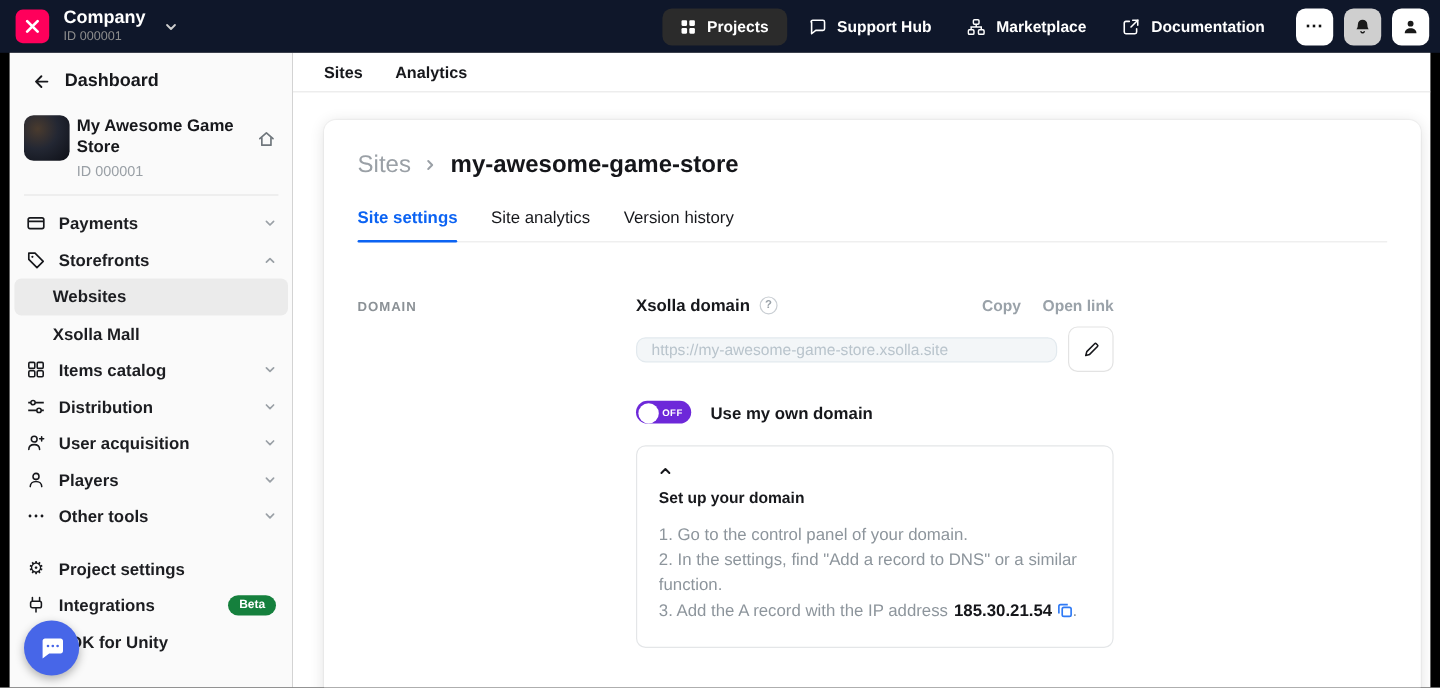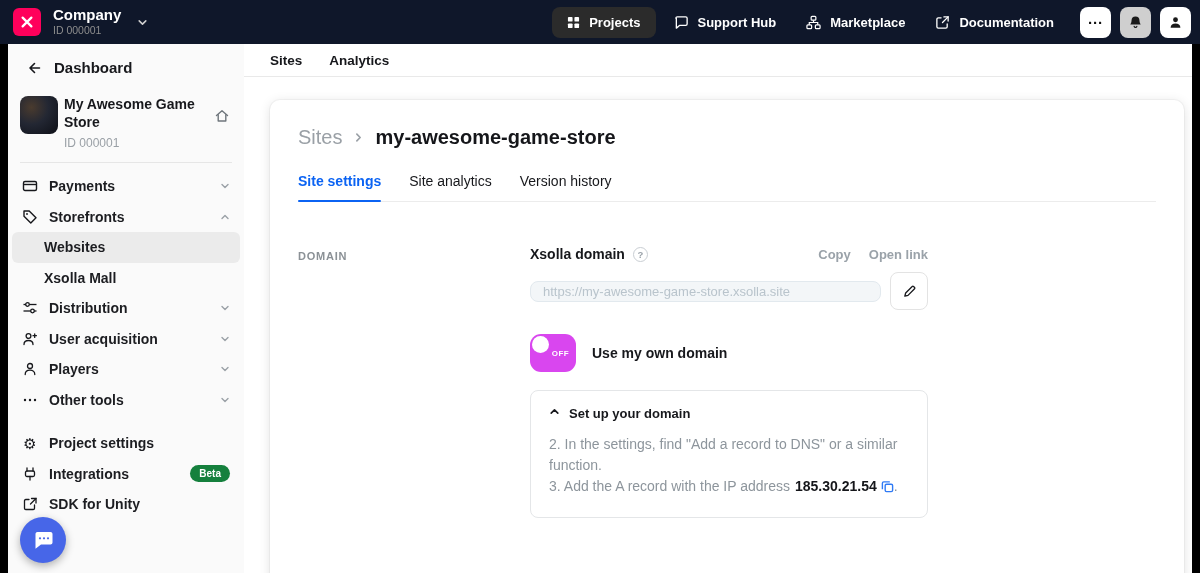--- a/index.html
+++ b/index.html
@@ -143,30 +143,30 @@
     font-family:"Liberation Sans", sans-serif; outline:none;
   }
   .domain-input::placeholder { color:#b9c4cc; }
   .edit-btn {
     width:38px; height:38px; flex:0 0 38px; border:1px solid #e3e3e3;
     border-radius:8px; background:#fff; display:flex; align-items:center;
     justify-content:center; cursor:pointer;
   }
 
   .toggle-row { margin-top:24px; display:flex; align-items:center; }
-  .toggle { width:46px; height:38px; background:#d946ef; border-radius:11px; position:relative; cursor:pointer; }
+  .toggle { width:46px; height:19px; background:#6d28d9; border-radius:11px; position:relative; cursor:pointer; }
   .knob { position:absolute; left:2px; top:2px; width:17px; height:17px; background:#fff; border-radius:50%; }
   .toggle-text {
     position:absolute; right:7px; top:50%; transform:translateY(-50%);
     font-size:8px; color:#fff; font-weight:700; letter-spacing:.05em;
   }
   .toggle-label { margin-left:16px; font-size:14px; font-weight:700; }
 
   .setup { margin-top:18px; border:1px solid #e4e6e8; border-radius:8px; padding:15px 18px 20px 18px; }
-  .setup-head { display:flex; align-items:flex-start; gap:9px; cursor:pointer; }
+  .setup-head { display:flex; align-items:flex-start; gap:9px; cursor:pointer;flex-direction:column; }
   .setup-title { font-size:13px; font-weight:700; }
   .steps { margin-top:13px; color:#8d959c; font-size:14px; line-height:1.5; }
   .ip { color:#15161a; font-weight:700; margin-left:5px; }
   .copy-ic { display:inline-block; vertical-align:-2px; margin-left:4px; cursor:pointer; }
   .note { margin-top:15px; color:#15161a; font-size:14px; line-height:1.5; }
 </style>
 </head>
 <body>
 
 <div class="topbar">
@@ -310,20 +310,36 @@
     </div>
 
     <div class="nav-item sub selected">
       <span class="nav-label" style="margin-left:0">Websites</span>
     </div>
 
     <div class="nav-item sub">
       <span class="nav-label" style="margin-left:0">Xsolla Mall</span>
     </div>
 
+    <div class="nav-item">
+      <span class="nav-ic">
+        <svg width="16" height="16" viewBox="0 0 16 16" fill="none" stroke="#17181c" stroke-width="1.3">
+            <rect x="2" y="2" width="5" height="5" rx="1"></rect>
+            <rect x="9" y="2" width="5" height="5" rx="1"></rect>
+            <rect x="2" y="9" width="5" height="5" rx="1"></rect>
+            <rect x="9" y="9" width="5" height="5" rx="1"></rect>
+          </svg>
+      </span>
+      <span class="nav-label">Items catalog</span>
+      <span class="chev">
+        <svg width="10" height="10" viewBox="0 0 10 10">
+            <polyline points="2,3.5 5,6.5 8,3.5" fill="none" stroke="#9aa0a6" stroke-width="1.4" stroke-linecap="round" stroke-linejoin="round"></polyline>
+          </svg>
+      </span>
+    </div>
 
 
     <div class="nav-item">
       <span class="nav-ic">
         <svg width="16" height="16" viewBox="0 0 16 16" fill="none" stroke="#17181c" stroke-width="1.3">
             <line x1="1.5" y1="4.5" x2="14.5" y2="4.5"></line>
             <line x1="1.5" y1="11" x2="14.5" y2="11"></line>
             <circle cx="5.5" cy="4.5" r="1.8" fill="#fafafa"></circle>
             <circle cx="10.5" cy="11" r="1.8" fill="#fafafa"></circle>
           </svg>
@@ -487,20 +503,21 @@
           <div class="setup-head">
             <span>
               <svg width="11" height="11" viewBox="0 0 10 10">
                   <polyline points="2,6.5 5,3.5 8,6.5" fill="none" stroke="#17181c" stroke-width="1.5" stroke-linecap="round" stroke-linejoin="round"></polyline>
                 </svg>
             </span>
             <span class="setup-title">Set up your domain</span>
           </div>
 
           <div class="steps">
+            <div>1. Go to the control panel of your domain.</div>
             <div>2. In the settings, find "Add a record to DNS" or a similar function.</div>
             <div>
               <span>3. Add the A record with the IP address</span><span class="ip">185.30.21.54</span><span class="copy-ic"><svg width="13" height="13" viewBox="0 0 14 14" fill="none" stroke="#2f7af5" stroke-width="1.5">
                     <rect x="4.5" y="4.5" width="8" height="8" rx="1.5"></rect>
                     <path d="M9.5 2H3c-.8 0-1.5.7-1.5 1.5V10"></path>
                   </svg></span><span>.</span>
             </div>
           </div>
 
         </div>

